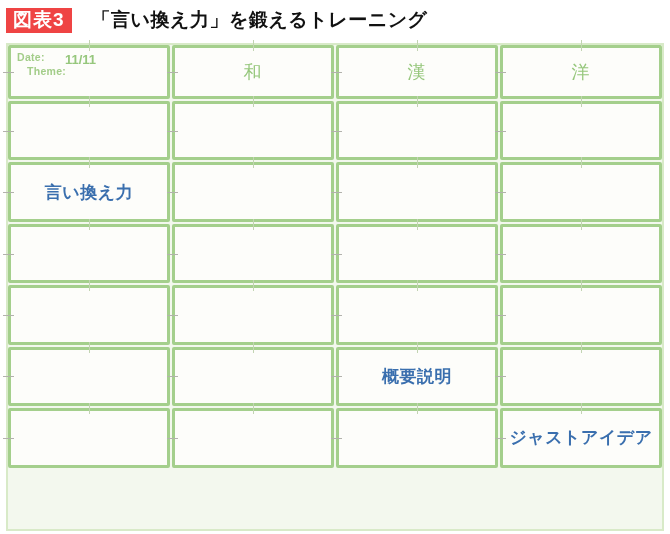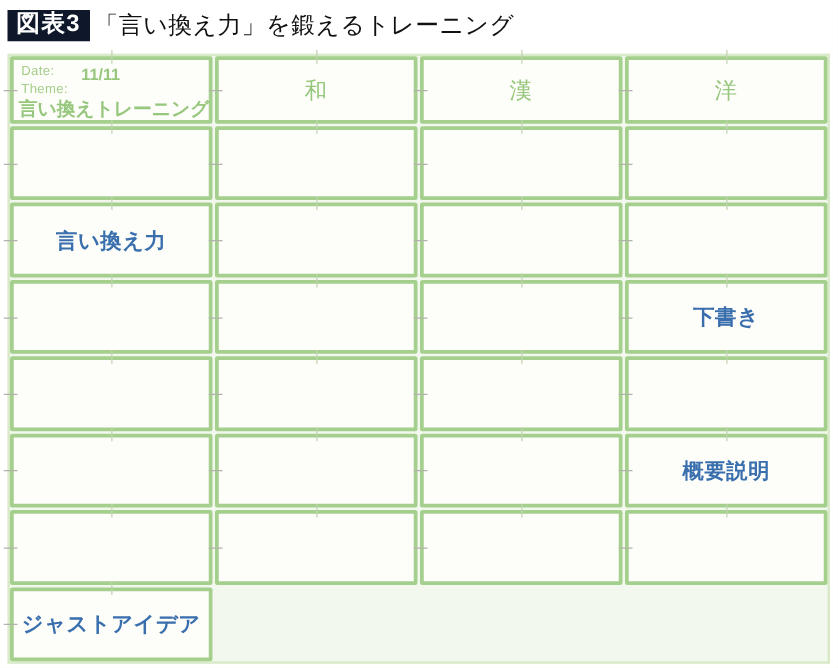--- a/index.html
+++ b/index.html
@@ -15,34 +15,34 @@
 
   
   .title-row {
     display: flex;
     align-items: center;
     padding: 6px 0 0 6px;
     height: 34px;
     box-sizing: border-box;
   }
   .badge {
-    background: #0f172a;
+    background: #ef4444;
     color: #ffffff;
     font-weight: bold;
     font-size: 19px;
     line-height: 24px;
     padding: 0 7px 1px 7px;
     letter-spacing: 1px;
     flex: 0 0 auto;
   }
   .title {
     color: #111111;
-    font-weight: normal;
+    font-weight: bold;
     font-size: 19px;
-    margin-left: 4px;
+    margin-left: 20px;
     letter-spacing: 0.5px;
     white-space: nowrap;
   }
 
   
   .sheet {
     position: absolute;
     left: 6px;
     right: 6px;
     top: 43px;
@@ -104,25 +104,25 @@
     letter-spacing: 0.5px;
     white-space: nowrap;
   }
 
   
   .meta { display: block; }
   .m-label {
     position: absolute;
     color: #a3cd89;
     font-size: 10.5px;
-    font-weight: normal;
+    font-weight: bold;
     letter-spacing: 0.3px;
   }
   .m-label.d { left: 6px; top: 3px; }
-  .m-label.t { left: 6px; top: 17px; }
+  .m-label.t { left: 16px; top: 17px; }
   .m-value { position: absolute; color: var(--template-text-green, #96c77c); }
   .m-value.date { left: 54px; top: 4px; font-size: 13px; font-weight: 600; }
   .m-value.theme { left: 4px; top: 30px; font-size: 15px; font-weight: 600; white-space: nowrap; }
 </style>
 </head>
 <body>
 
 <div class="screen">
 
   <div class="title-row">
@@ -130,41 +130,39 @@
     <span class="title">「言い換え力」を鍛えるトレーニング</span>
   </div>
 
   <div class="sheet">
     <div class="grid">
 
       <div class="cell meta">
         <span class="m-label d">Date:</span>
         <span class="m-value date">11/11</span>
         <span class="m-label t">Theme:</span>
-        <span class="m-value theme">言い換えトレーニング</span>
       </div>
       <div class="cell head">和</div>
       <div class="cell head">漢</div>
       <div class="cell head">洋</div>
 
       <div class="cell blank"></div>
       <div class="cell entry"></div>
       <div class="cell entry"></div>
 
       <div class="cell blank"></div>
       <div class="cell entry">言い換え力</div>
       <div class="cell entry"></div>
       <div class="cell entry"></div>
 
       <div class="cell blank"></div>
       <div class="cell entry"></div>
       <div class="cell entry"></div>
 
       <div class="cell blank"></div>
-      <div class="cell entry">下書き</div>
       <div class="cell entry"></div>
       <div class="cell entry"></div>
 
       <div class="cell blank"></div>
       <div class="cell entry"></div>
       <div class="cell entry"></div>
 
       <div class="cell blank"></div>
       <div class="cell entry"></div>
       <div class="cell entry">概要説明</div>

